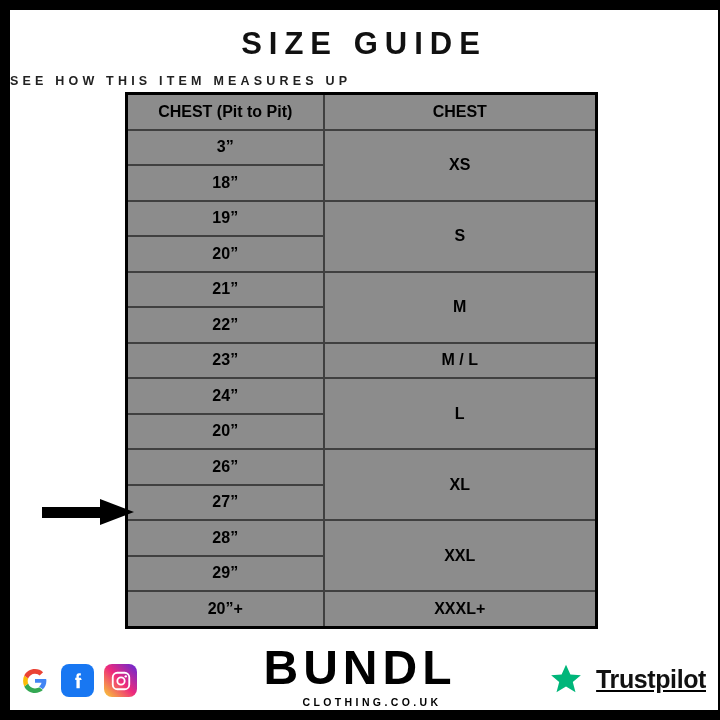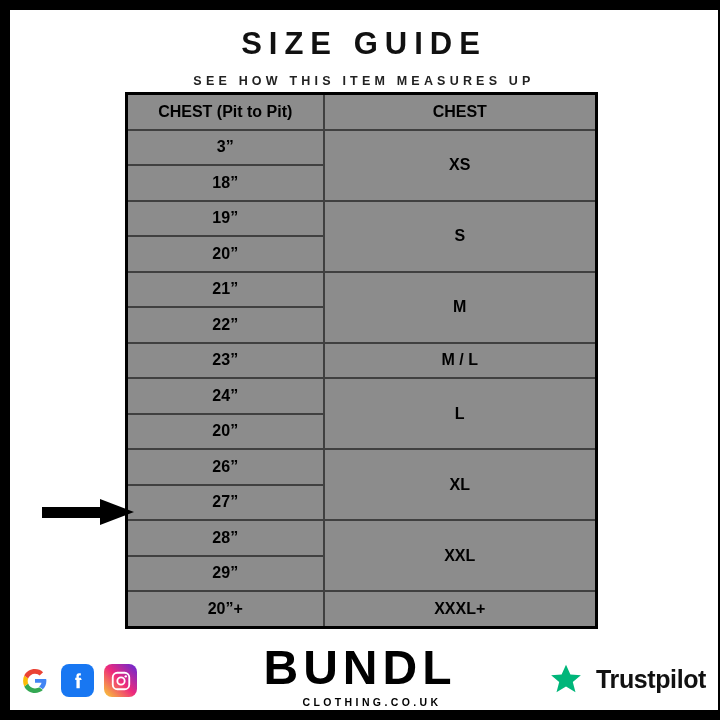--- a/index.html
+++ b/index.html
@@ -25,21 +25,20 @@
   .title {
     text-align: center;
     font-size: 31px;
     font-weight: bold;
     letter-spacing: 7px;
     color: #111111;
     margin-top: 16px;
     font-family: "Liberation Sans", sans-serif;
   }
   .subtitle {
-    text-align: center;
     font-size: 12.5px;
     font-weight: bold;
     letter-spacing: 4.2px;
     color: #222222;
     margin-top: 12px;
   }
   .table-wrap {
     position: absolute;
     left: 115px;
     top: 82px;
@@ -151,20 +150,21 @@
   .social.instagram {
     background: linear-gradient(45deg, #f9ce34, #ee2a7b 50%, #6228d7);
   }
   .trustpilot {
     position: absolute;
     right: 4px;
     top: 24px;
     display: flex;
     align-items: center;
     gap: 13px;
+    text-decoration: underline;
   }
   .tp-text {
     font-size: 25px;
     font-weight: bold;
     color: #111111;
     letter-spacing: -0.4px;
   }
 </style>
 </head>
 <body>

